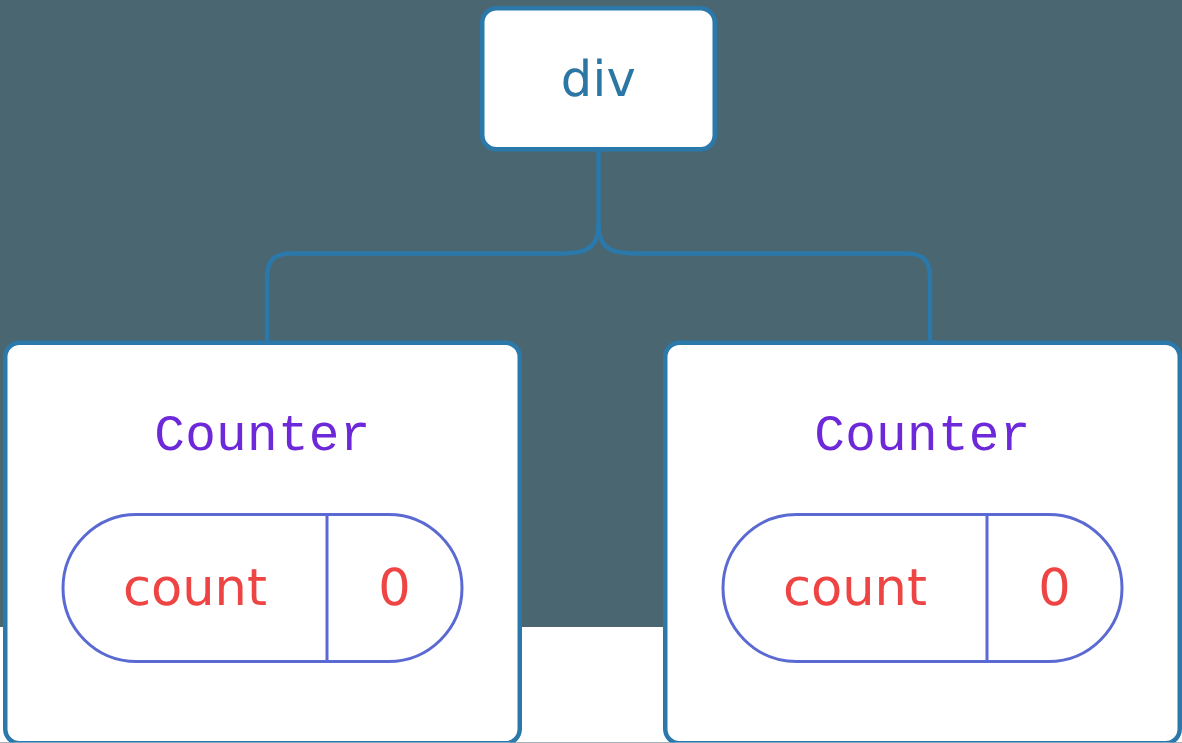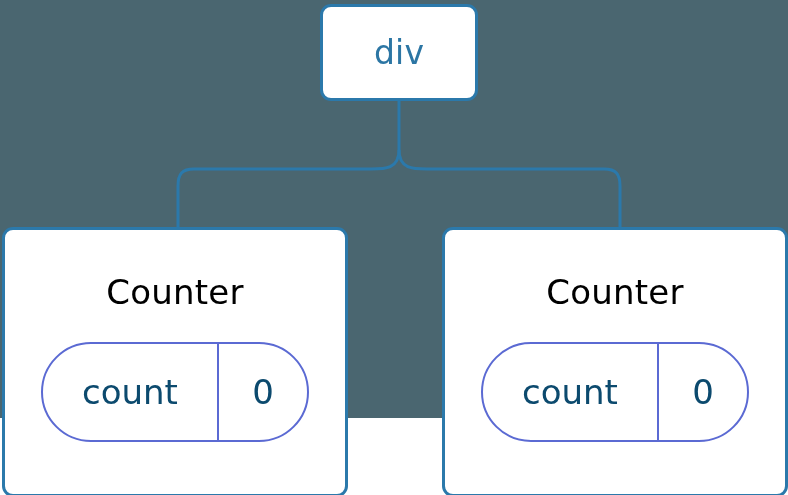--- a/index.html
+++ b/index.html
@@ -63,43 +63,44 @@
     width: 346px;
     height: 270px;
     padding-top: 45px;
   }
   .node-child.left  { left: 2px; }
   .node-child.right { left: 442px; }
 
   .node-child .node-title {
     font-size: 34px;
     line-height: 1;
-    color: #000000;
+    color: #6d28d9;
     letter-spacing: 0.2px;
+    font-family: Liberation Mono, monospace;
   }
 
   
   .state-pill {
     position: relative;
     box-sizing: border-box;
     margin-top: 33px;
     width: 268px;
     height: 100px;
     border: 2px solid #5b6ad3;
     border-radius: 50px;
     display: flex;
     align-items: stretch;
     background: transparent;
   }
   .state-key,
   .state-value {
     display: flex;
     align-items: center;
     justify-content: center;
-    color: #0c4a6e;
+    color: #ef4444;
     font-size: 34px;
     line-height: 1;
   }
   .state-key {
     width: 174px;
     border-right: 2px solid #5b6ad3;
   }
   .state-value {
     flex: 1 1 auto;
   }

